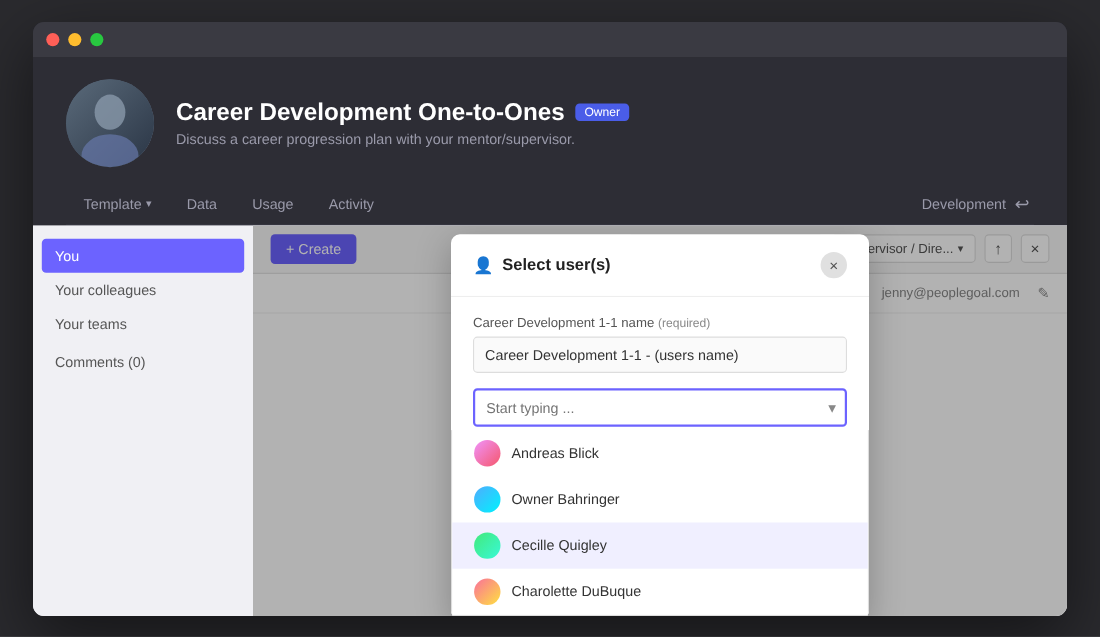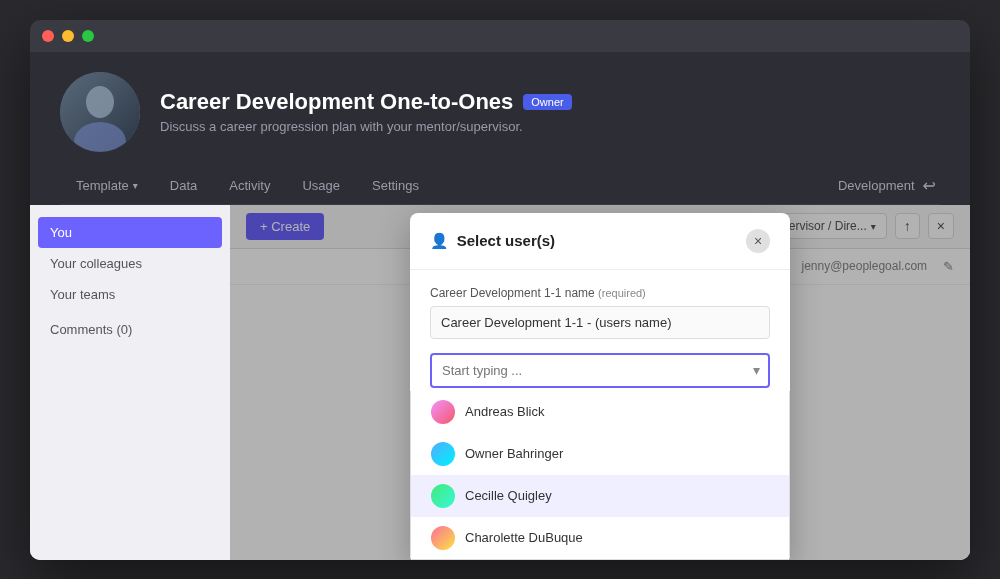--- a/index.html
+++ b/index.html
@@ -386,23 +386,22 @@
       </div>
     </div>
 
     <div class="nav-tabs">
       <div class="nav-left">
         <div class="nav-tab">
           <span>Template</span>
           <span style="font-size:10px;">▾</span>
         </div>
         <div class="nav-tab">Data</div>
+        <div class="nav-tab">Usage</div>
         <div class="nav-tab">Activity</div>
-        <div class="nav-tab">Usage</div>
-        <div class="nav-tab">Settings</div>
       </div>
       <div class="nav-right">
         <span class="dev-label">Development</span>
         <span class="dev-icon">↩</span>
       </div>
     </div>
   </div>
 
   <div class="main-content">
 

